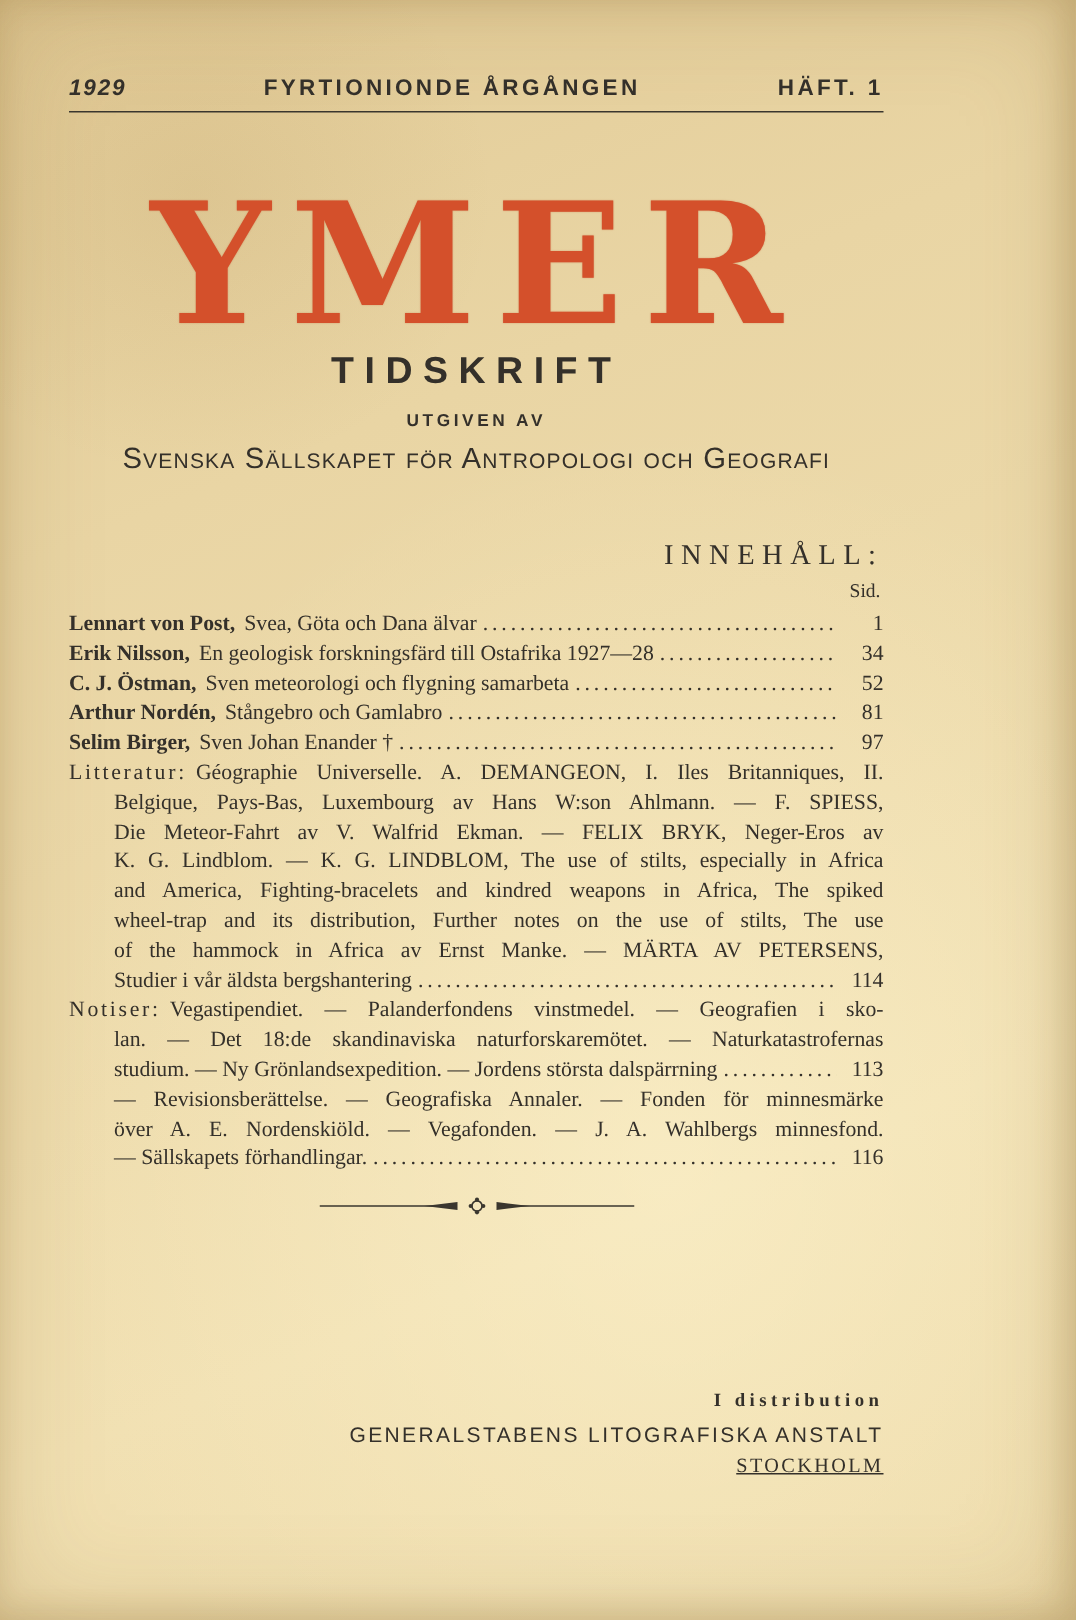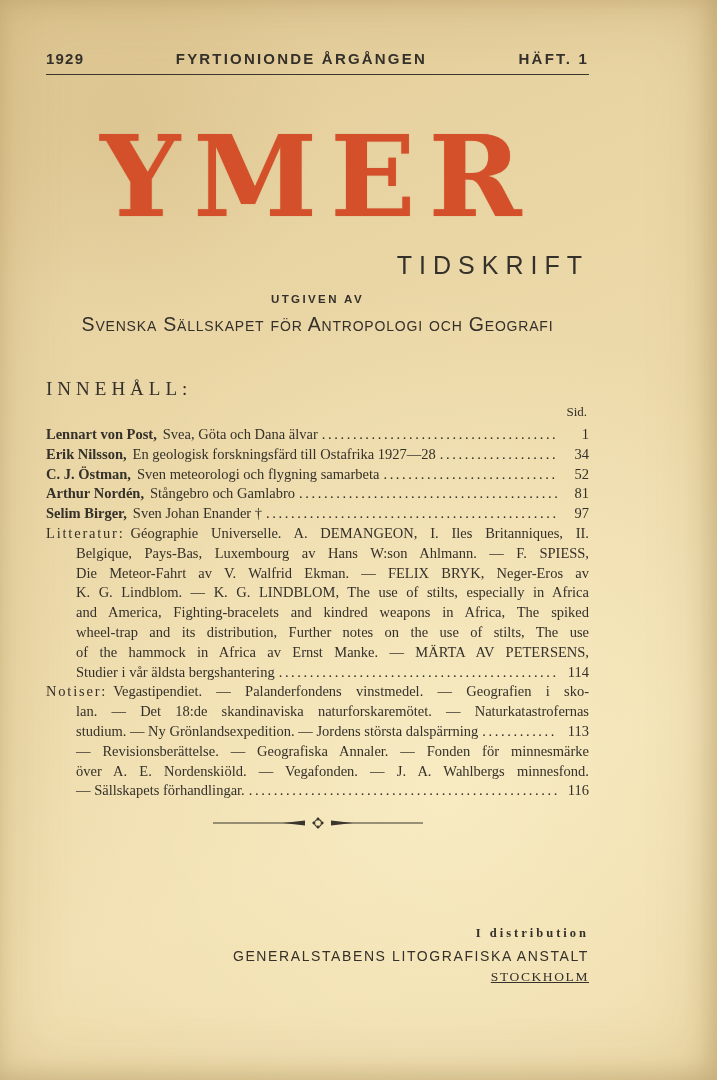--- a/index.html
+++ b/index.html
@@ -22,51 +22,51 @@
   }
   .content{position:absolute;left:46px;top:0;width:543px;}
 
   
   .hdr{
     display:flex;justify-content:space-between;align-items:baseline;
     padding-top:50px;
     font-family:"Liberation Sans","DejaVu Sans",sans-serif;
     font-size:15px;font-weight:bold;letter-spacing:2.2px;
   }
-  .hdr .year{letter-spacing:1.2px;}
+  .hdr .year{letter-spacing:1.2px;font-style:italic;}
   .hdr-rule{border-top:1.6px solid #3a362e;margin-top:7px;}
 
   
   .ymer{
     margin-top:46px;text-align:center;line-height:1;
     font-family:"DejaVu Serif","Liberation Serif",serif;
     font-weight:bold;font-size:112px;letter-spacing:13px;
     color:#d4502b;
     text-shadow:0 0 1px rgba(180,50,20,.45);
   }
   .tidskrift{
-    margin-top:18px;text-align:right;
-    font-family:"Liberation Sans","DejaVu Sans",sans-serif;
-    font-size:25px;font-weight:400;letter-spacing:7px;
+    text-align:center;
+    font-family:"Liberation Sans","DejaVu Sans",sans-serif;
+    font-size:25px;font-weight:700;letter-spacing:7px;
   }
   .utgiven{
     margin-top:13px;text-align:center;
     font-family:"Liberation Sans","DejaVu Sans",sans-serif;
     font-size:11.5px;font-weight:bold;letter-spacing:2.4px;
   }
   .society{
     margin-top:8px;text-align:center;
     font-family:"Liberation Sans","DejaVu Sans",sans-serif;
     font-size:19.5px;font-weight:400;letter-spacing:.8px;
     font-variant:small-caps;
   }
 
   
   .innehall{
-    margin-top:42px;text-align:left;
+    margin-top:42px;text-align:right;
     font-size:19px;letter-spacing:5px;
   }
   .sid{
     margin-top:4px;text-align:right;padding-right:2px;
     font-size:13px;
   }
   .toc{margin-top:5px;font-size:14.5px;line-height:19.8px;}
   .toc-line{display:flex;align-items:flex-end;}
   .toc-line.indent{padding-left:30px;}
   .lead-bold{font-weight:bold;white-space:nowrap;}

